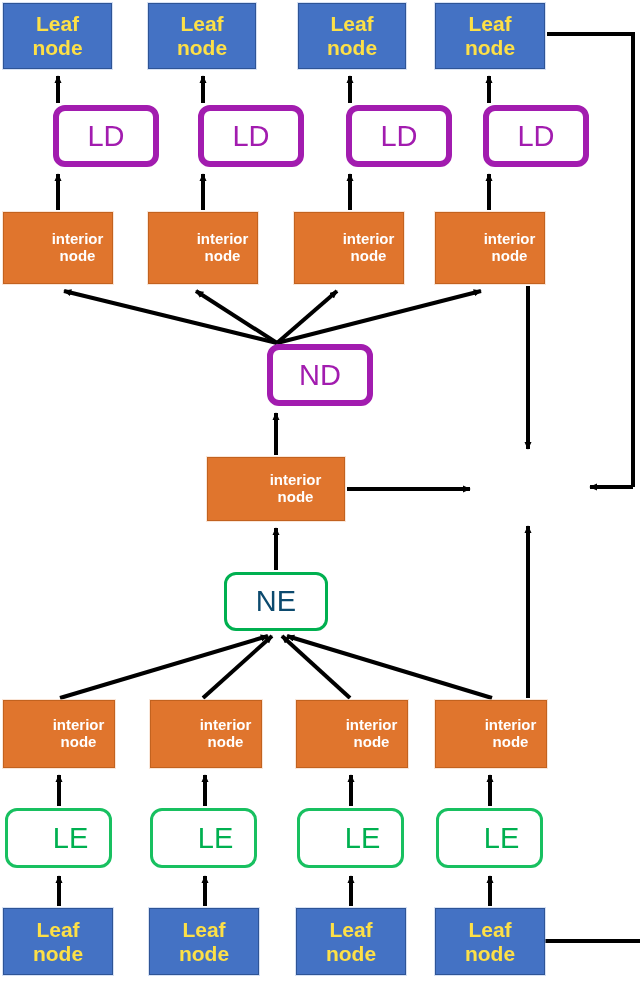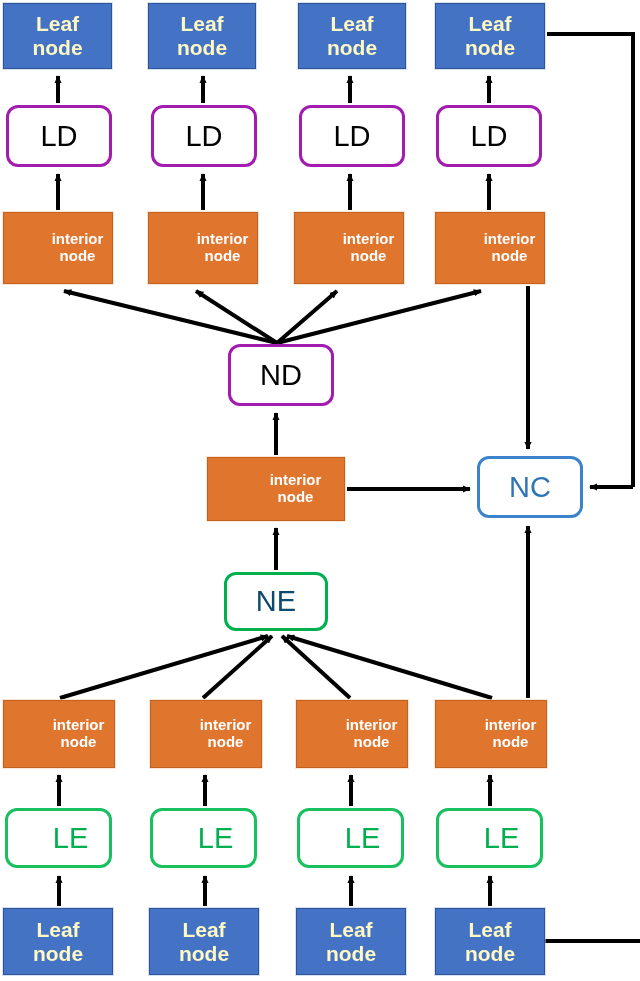--- a/index.html
+++ b/index.html
@@ -27,21 +27,21 @@
     justify-content:center;
     text-align:center;
     box-sizing:border-box;
     line-height:1.12;
     z-index:3;
   }
   
   .leaf{
     background:#4472C4;
     border:1px solid #2E5496;
-    color:#fef9c3;
+    color:#fde047;
     font-weight:bold;
     font-size:21px;
     box-shadow:0 0 0 1px rgba(180,200,235,.55);
   }
   
   .interior{
     background:#E0752D;
     border:1px solid #C2621F;
     color:#ffffff;
     font-weight:bold;
@@ -50,21 +50,21 @@
     padding-left:39px;
   }
   .interior.wide{font-size:15px;}
   
   .cap{
     background:#ffffff;
     border-radius:12px;
     font-weight:normal;
     font-size:29px;
   }
-  .cap.red{ border:3px solid #a21caf; color:#000000; }
+  .cap.red{ border:6px solid #a21caf; color:#a21caf;margin-left:47px; }
   .cap.blue{ border:3px solid #3C83CE; color:#2E75B6; }
   .cap.green-strong{ border:3px solid #00B050; color:#0c4a6e; }
   .cap.green-light{ border:3px solid #18C060; color:#00B050;padding-left:24px; }
   .two-line{white-space:pre-line;}
 </style>
 </head>
 <body>
 
 <div id="canvas">
 
@@ -139,25 +139,24 @@
 
   <div class="node interior two-line" style="left:3px;top:212px;width:110px;height:72px">interior
 node</div>
   <div class="node interior two-line" style="left:148px;top:212px;width:110px;height:72px">interior
 node</div>
   <div class="node interior two-line" style="left:294px;top:212px;width:110px;height:72px">interior
 node</div>
   <div class="node interior two-line" style="left:435px;top:212px;width:110px;height:72px">interior
 node</div>
 
-  <div class="node cap red" style="left:228px;top:344px;width:106px;height:62px">ND</div>
+  <div class="node cap red" style="left:220px;top:344px;width:106px;height:62px">ND</div>
 
   <div class="node interior two-line wide" style="left:207px;top:457px;width:138px;height:64px">interior
 node</div>
-  <div class="node cap blue" style="left:477px;top:456px;width:106px;height:62px">NC</div>
 
   <div class="node cap green-strong" style="left:224px;top:572px;width:104px;height:59px">NE</div>
 
   <div class="node interior two-line" style="left:3px;top:700px;width:112px;height:68px">interior
 node</div>
   <div class="node interior two-line" style="left:150px;top:700px;width:112px;height:68px">interior
 node</div>
   <div class="node interior two-line" style="left:296px;top:700px;width:112px;height:68px">interior
 node</div>
   <div class="node interior two-line" style="left:435px;top:700px;width:112px;height:68px">interior

